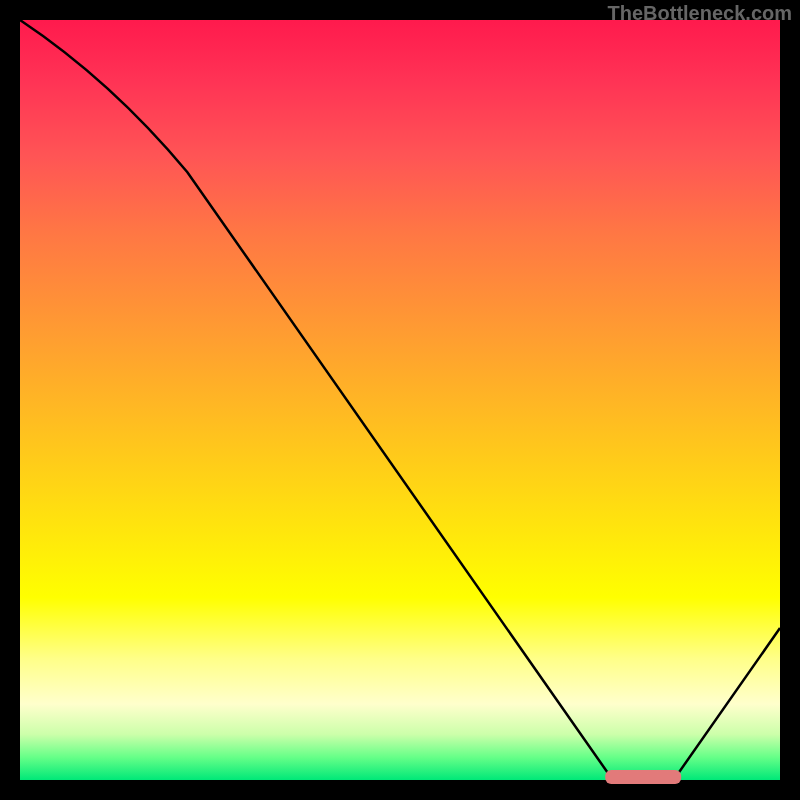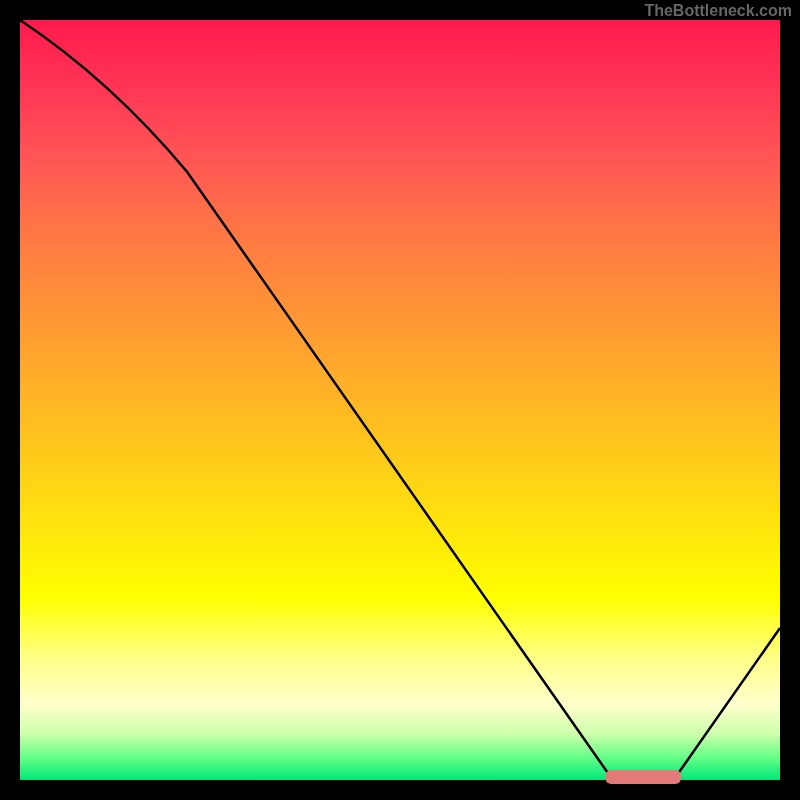--- a/index.html
+++ b/index.html
@@ -31,21 +31,21 @@
       #ccffaa 94%,
       #66ff88 97%,
       #00e878 100%
     );
   }
   .watermark {
     position: absolute;
     top: 2px;
     right: 8px;
     font-family: Arial, Helvetica, sans-serif;
-    font-size: 16px;
+    font-size: 20px;
     font-weight: bold;
     color: #666;
     z-index: 10;
   }
   svg.overlay {
     position: absolute;
     left: 0;
     top: 0;
     width: 800px;
     height: 800px;

